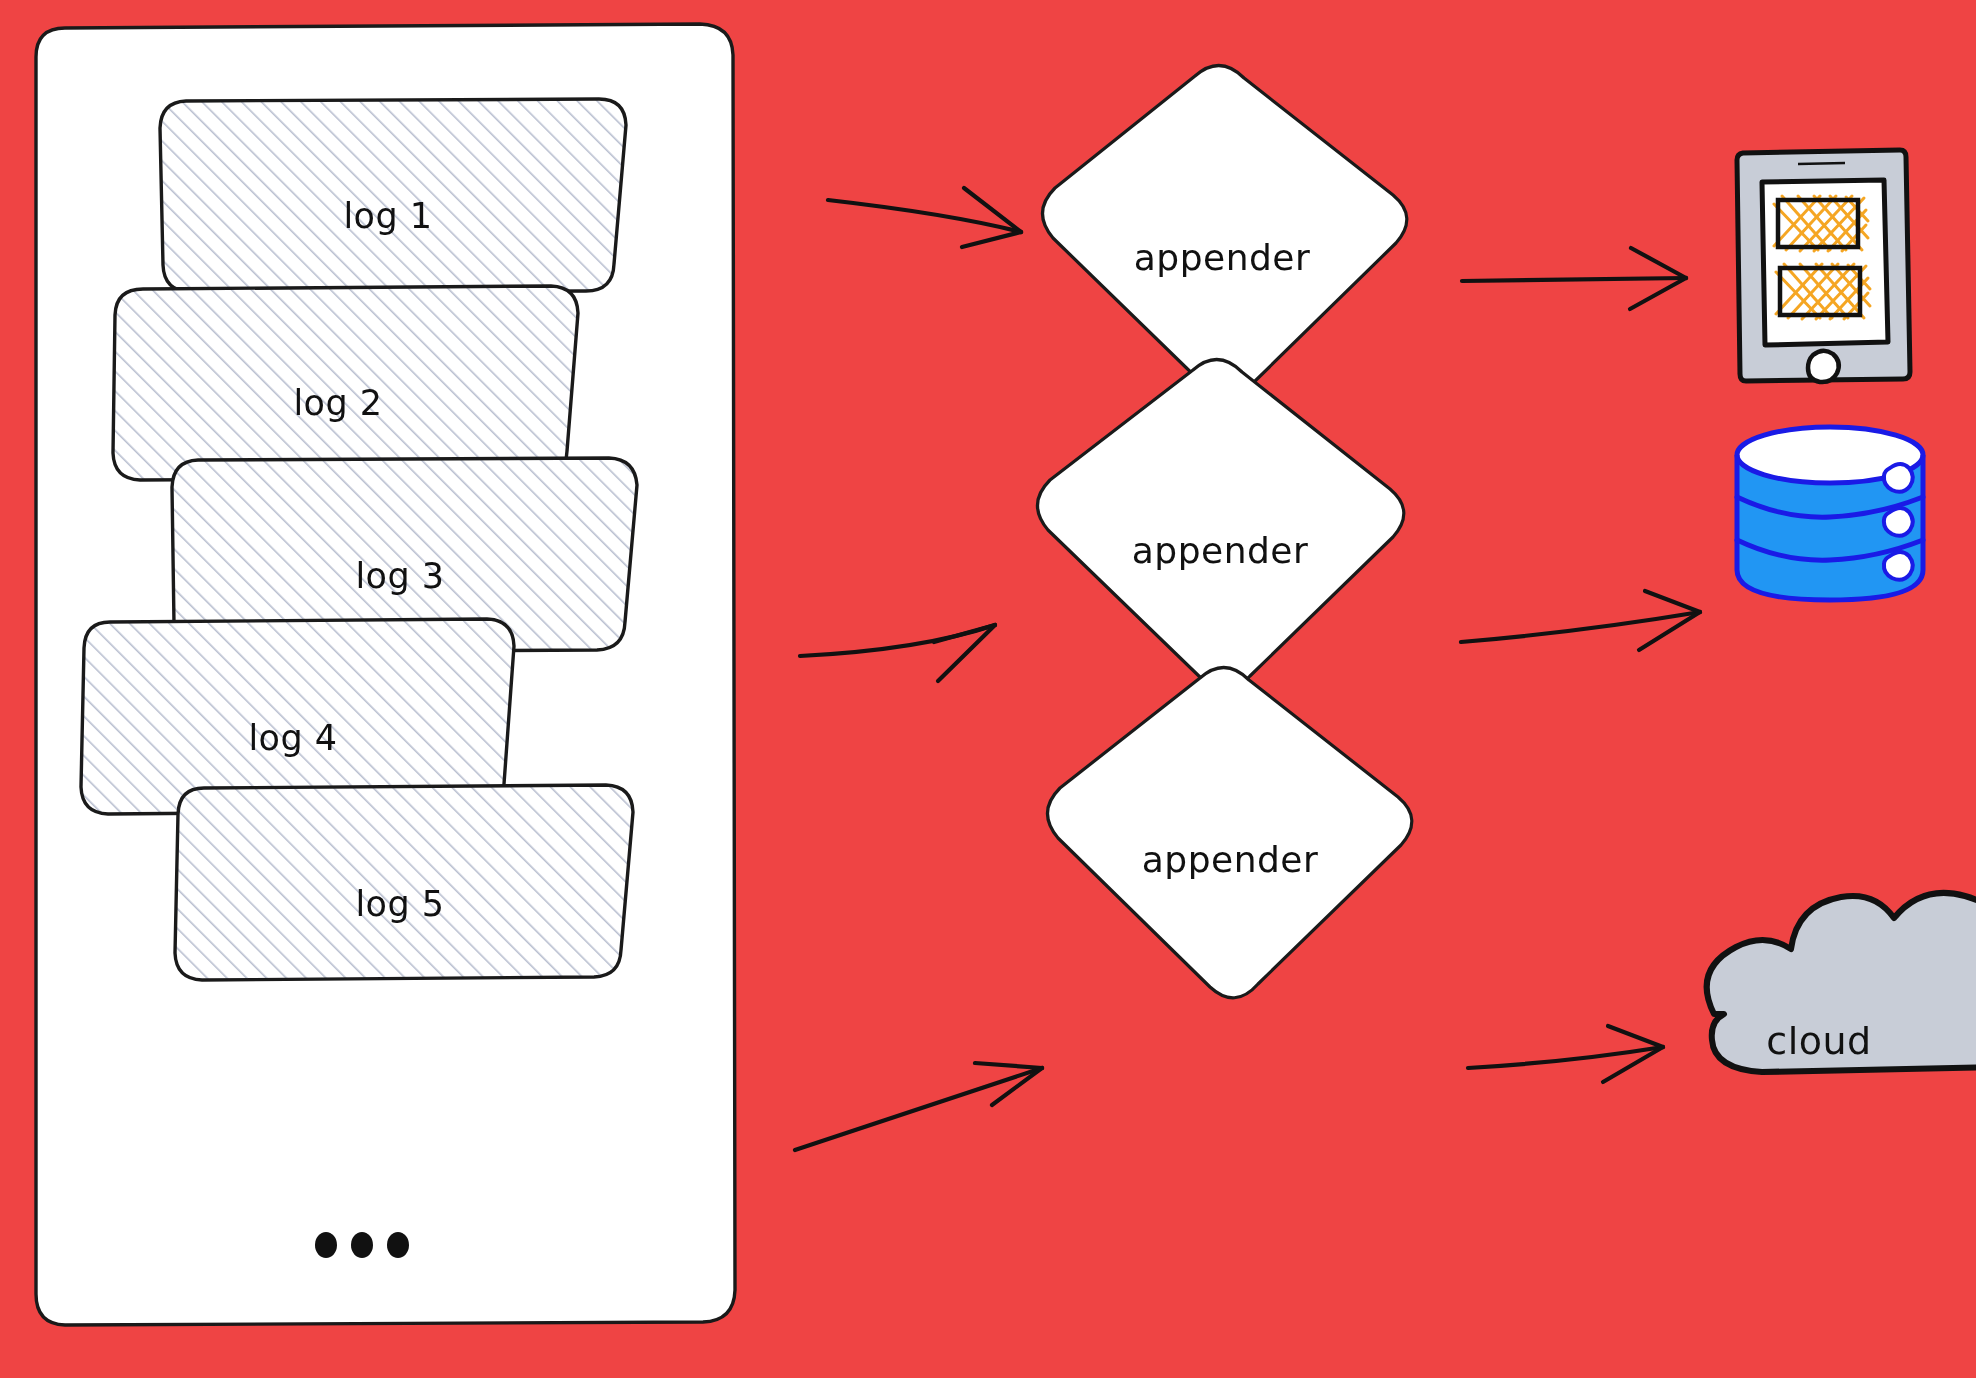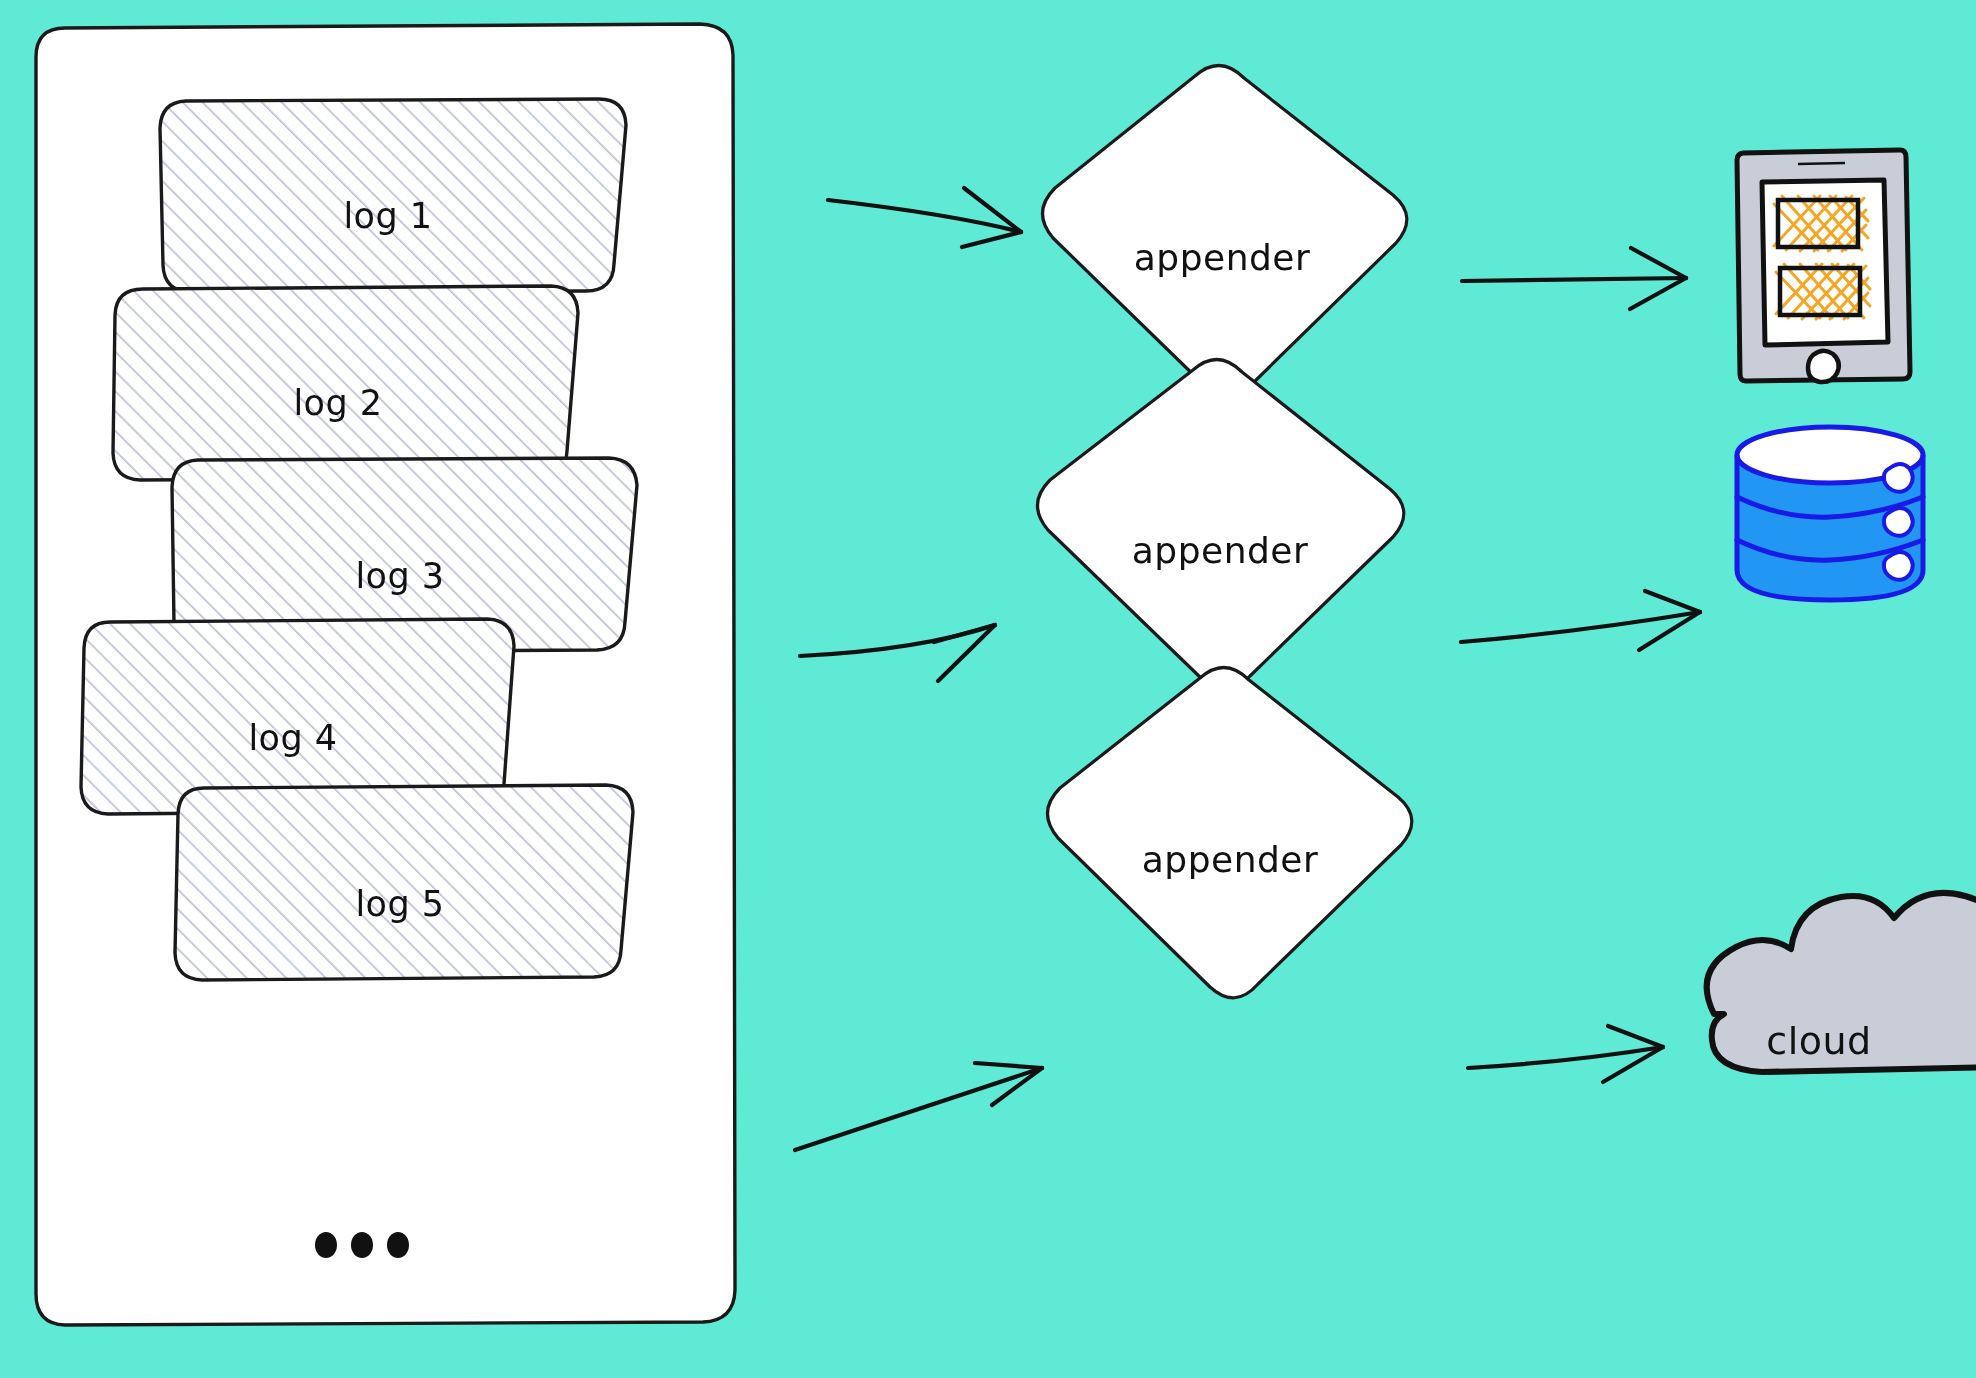--- a/index.html
+++ b/index.html
@@ -5,21 +5,21 @@
   html, body {
     margin: 0;
     padding: 0;
     background: #ffffff;
     font-family: "DejaVu Sans", sans-serif;
   }
   #stage {
     position: relative;
     width: 1976px;
     height: 1378px;
-    background: #5eead4;
+    background: #ef4444;
     overflow: hidden;
   }
   #scene {
     position: absolute;
     left: 0;
     top: 0;
     width: 1976px;
     height: 1378px;
   }
   .handtext {

